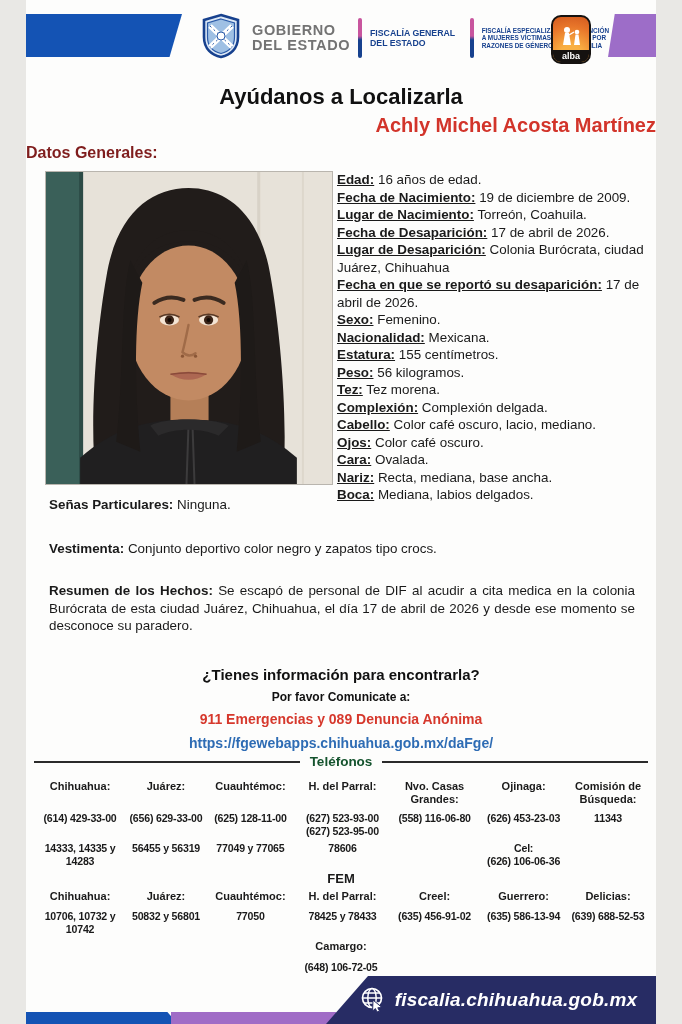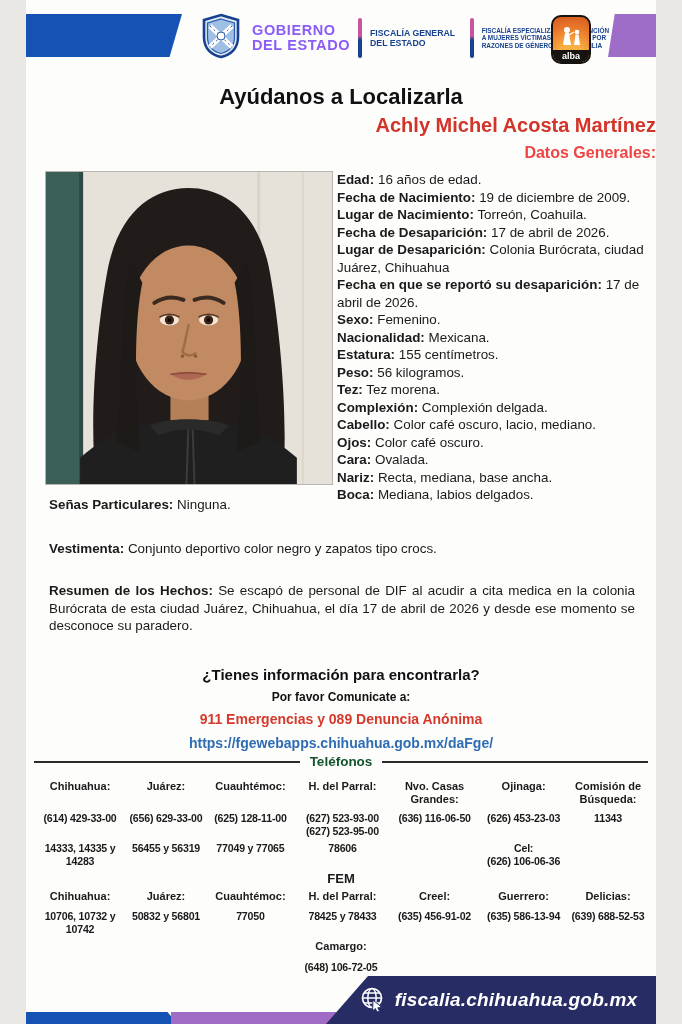--- a/index.html
+++ b/index.html
@@ -22,50 +22,50 @@
   }
   .shape-top-purple{
     position:absolute;right:0;top:14px;width:48px;height:43px;
     background:#9d6dc8;
     clip-path:polygon(14% 0,100% 0,100% 100%,0 100%);
   }
   .header-row{
     position:absolute;left:172px;top:13px;height:50px;
     display:flex;align-items:center;gap:8px;
   }
-  .gob-text{color:#8b5cf6;font-weight:bold;font-size:14.5px;line-height:15px;letter-spacing:.6px;}
+  .gob-text{color:#737373;font-weight:bold;font-size:14.5px;line-height:15px;letter-spacing:.6px;}
   .vbar{width:3.5px;height:40px;background:linear-gradient(#c8559e 0%,#c8559e 45%,#17418e 55%,#17418e 100%);border-radius:2px;}
   .fge-text{color:#17418e;font-weight:bold;font-size:9.5px;line-height:10.5px;transform:scaleX(.92);transform-origin:left;white-space:nowrap;}
   .esp-text{color:#17418e;font-weight:bold;font-size:6.4px;line-height:7.6px;white-space:nowrap;}
   .alba{
     position:absolute;left:525px;top:15px;width:36px;height:45px;
     border:2px solid #151210;border-radius:10px;
     background:radial-gradient(circle at 50% 90%, #f9b043 0 28%, #e8762a 70%, #d35a1f 100%);
     overflow:hidden;
   }
   .alba .figures{position:absolute;left:0;top:6px;width:100%;height:24px;}
   .alba .band{
     position:absolute;left:0;bottom:0;width:100%;height:12px;background:#151210;
     color:#fff;font-weight:bold;font-size:9px;line-height:12px;text-align:center;
   }
   
   .title{position:absolute;left:0;top:84px;width:100%;text-align:center;font-size:22px;font-weight:bold;color:#111;}
   .name{position:absolute;left:0;top:114px;width:100%;text-align:right;font-size:20px;font-weight:bold;color:#d2342a;}
-  .section-title{position:absolute;left:0;top:144px;width:100%;text-align:right;font-size:16px;font-weight:bold;color:#ef4444;}
+  .section-title{position:absolute;left:0;top:144px;width:100%;text-align:left;font-size:16px;font-weight:bold;color:#7f1d1d;}
   
   .photo{
     position:absolute;left:19px;top:171px;width:286px;height:312px;
     border:1px solid #b9b5ae;background:#e6e1d8;overflow:hidden;
   }
   .photo svg{display:block;width:100%;height:100%;}
   .datos{
     position:absolute;left:311px;top:171px;width:314px;
     font-size:13.4px;line-height:17.5px;
   }
-  .dato .lbl{font-weight:bold;}
+  .dato .lbl{font-weight:bold;text-decoration:underline;}
   
   .senas{position:absolute;left:23px;top:497px;width:584px;font-size:13.4px;}
   .vestimenta{position:absolute;left:23px;top:541px;width:584px;font-size:13.4px;}
   .resumen{position:absolute;left:23px;top:582px;width:586px;font-size:13.4px;line-height:17.5px;text-align:justify;}
   .lbl{font-weight:bold;}
   
   .contact{position:absolute;left:0;top:666px;width:100%;text-align:center;}
   .contact .q{font-size:15px;font-weight:bold;color:#111;margin-bottom:7px;}
   .contact .c{font-size:12px;font-weight:bold;color:#111;margin-bottom:7px;}
   .contact .e{font-size:14px;font-weight:bold;color:#d6382c;margin-bottom:7px;}
@@ -255,21 +255,21 @@
     </div>
     <div class="tel-col">
       <div class="tel-h">H. del Parral:</div>
       <div class="tel-v1">(627) 523-93-00
 (627) 523-95-00</div>
       <div class="tel-v2">78606</div>
     </div>
     <div class="tel-col">
       <div class="tel-h">Nvo. Casas
 Grandes:</div>
-      <div class="tel-v1">(636) 116-06-50</div>
+      <div class="tel-v1">(558) 116-06-80</div>
       <div class="tel-v2"></div>
     </div>
     <div class="tel-col">
       <div class="tel-h">Ojinaga:</div>
       <div class="tel-v1">(626) 453-23-03</div>
       <div class="tel-v2">Cel:
 (626) 106-06-36</div>
     </div>
     <div class="tel-col">
       <div class="tel-h">Comisión de

